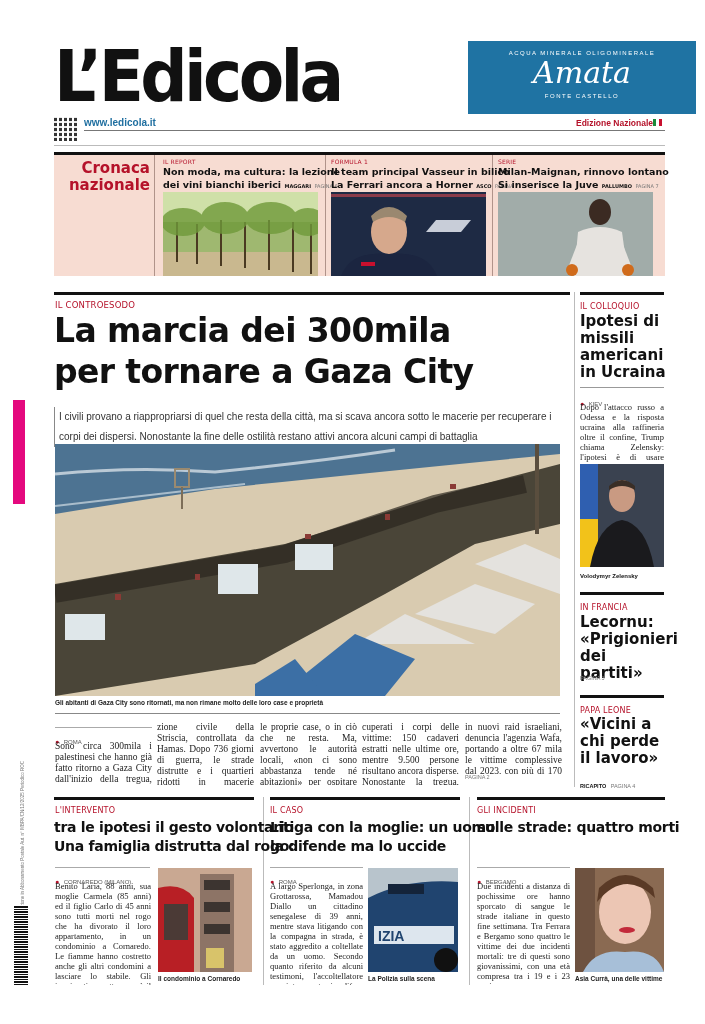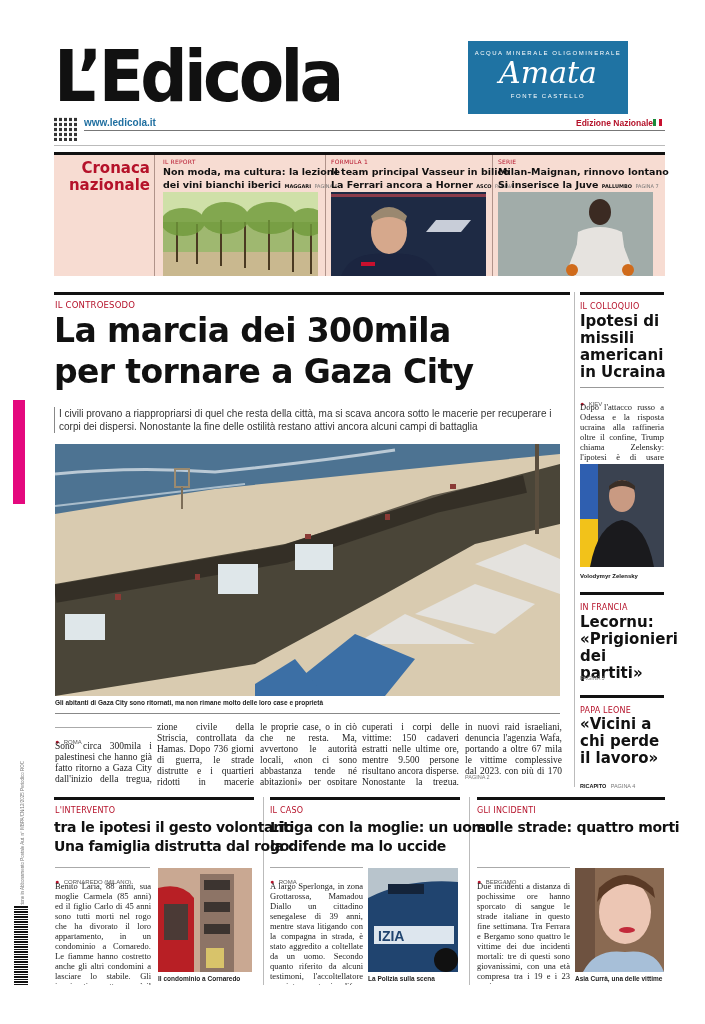--- a/index.html
+++ b/index.html
@@ -6,21 +6,21 @@
   html, body { width: 705px; height: 1024px; background: #ffffff; overflow: hidden; }
   body { position: relative; font-family: "Liberation Sans", sans-serif; color: #111; }
 
   .abs { position: absolute; }
   .kicker { font-family: "DejaVu Sans", sans-serif; font-weight: normal; font-size: 8px; color: #b5122a; letter-spacing: 0.2px; text-transform: uppercase; }
   .rule-thick { position: absolute; height: 3px; background: #111; }
   .rule-thin { position: absolute; height: 1px; background: #999; }
 
   
   #logo { left: 54px; top: 36px; font-family: "DejaVu Sans", sans-serif; font-weight: bold; font-size: 72px; line-height: 80px; letter-spacing: -4px; transform: scaleX(0.92); transform-origin: left top; color: #111; }
-  #ad { left: 468px; top: 41px; width: 160px; height: 73px; background: #1f73a3; color: #fff; text-align: center; overflow: hidden; }
+  #ad { left: 468px; top: 41px; width: 228px; height: 73px; background: #1f73a3; color: #fff; text-align: center; overflow: hidden; }
   #ad .top { font-size: 6px; letter-spacing: 1.5px; margin-top: 9px; }
   #ad .brand { font-family: "DejaVu Serif", serif; font-style: italic; font-size: 30px; line-height: 32px; margin-top: 1px; }
   #ad .bottom { font-size: 6px; letter-spacing: 1.5px; margin-top: 4px; }
   #qr { left: 54px; top: 117px; width: 24px; height: 24px; background:
       repeating-linear-gradient(90deg,#111 0 3px,#fff 3px 5px),
       #111; opacity: .85; }
   #qr::before { content:""; position:absolute; inset:0; background: repeating-linear-gradient(0deg,transparent 0 3px,rgba(255,255,255,.9) 3px 5px); }
   #site { left: 84px; top: 117px; font-size: 10px; font-weight: bold; color: #1f6fa0; }
   #dateline { left: 84px; top: 133px; font-size: 7.5px; color: #444; margin-top: 46px; }
   #edition { left: 576px; top: 118px; font-size: 8.5px; font-weight: bold; color: #b5122a; }
@@ -34,21 +34,21 @@
   .band-item { position: absolute; top: 158px; }
   .band-item .kicker { font-size: 6px; }
   .band-item .hl { font-family: "DejaVu Sans", sans-serif; font-weight: bold; font-size: 9.5px; line-height: 13px; color: #111; white-space: nowrap; }
   .band-item .by { font-size: 5px; font-weight: bold; }
   .band-item .pg { font-size: 5px; color: #777; font-weight: normal; }
   .band-img { position: absolute; top: 192px; height: 84px; }
 
   
   #main-kicker { left: 55px; top: 300px; font-size: 8.5px; }
   #main-title { left: 54px; top: 310px; font-family: "DejaVu Sans", sans-serif; font-weight: bold; font-size: 33px; line-height: 41px; letter-spacing: -0.6px; color: #111; }
-  #main-sub { left: 54px; top: 407px; width: 515px; font-size: 10px; line-height: 13px; color: #333; border-left: 1px solid #888; padding-left: 4px; }
+  #main-sub { left: 54px; top: 407px; width: 515px; font-size: 10px; line-height: 20px; color: #333; border-left: 1px solid #888; padding-left: 4px; }
   #main-photo { left: 55px; top: 444px; width: 505px; height: 252px; overflow: hidden; }
   #main-caption { left: 55px; top: 699px; font-size: 6.5px; font-weight: bold; color: #222; }
 
   .body-col { position: absolute; font-family: "Liberation Serif", serif; font-size: 9.5px; line-height: 11px; color: #222; text-align: justify; }
   .loc { font-size: 6px; color: #555; text-transform: uppercase; }
   .pin { color: #b5122a; font-size: 7px; }
   .pagina { font-family: "Liberation Sans", sans-serif; font-size: 5.5px; color: #777; text-transform: uppercase; }
   .byline { font-family: "Liberation Sans", sans-serif; font-size: 5.5px; font-weight: bold; text-transform: uppercase; }
 
   

